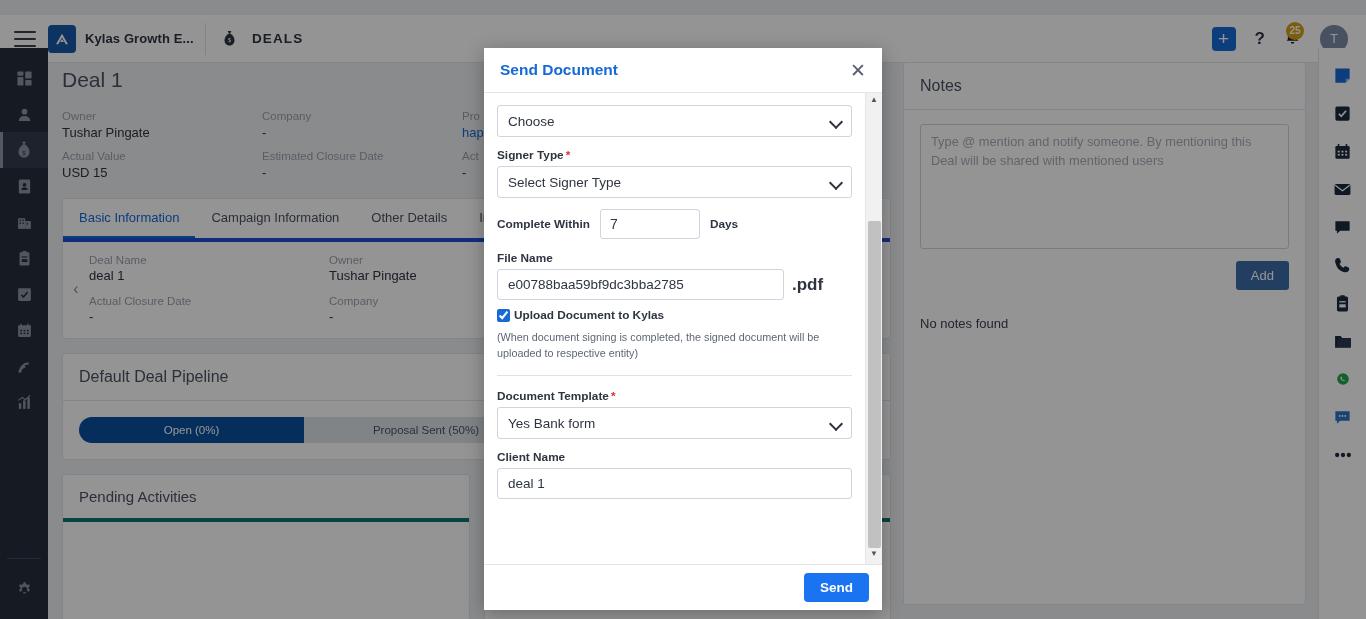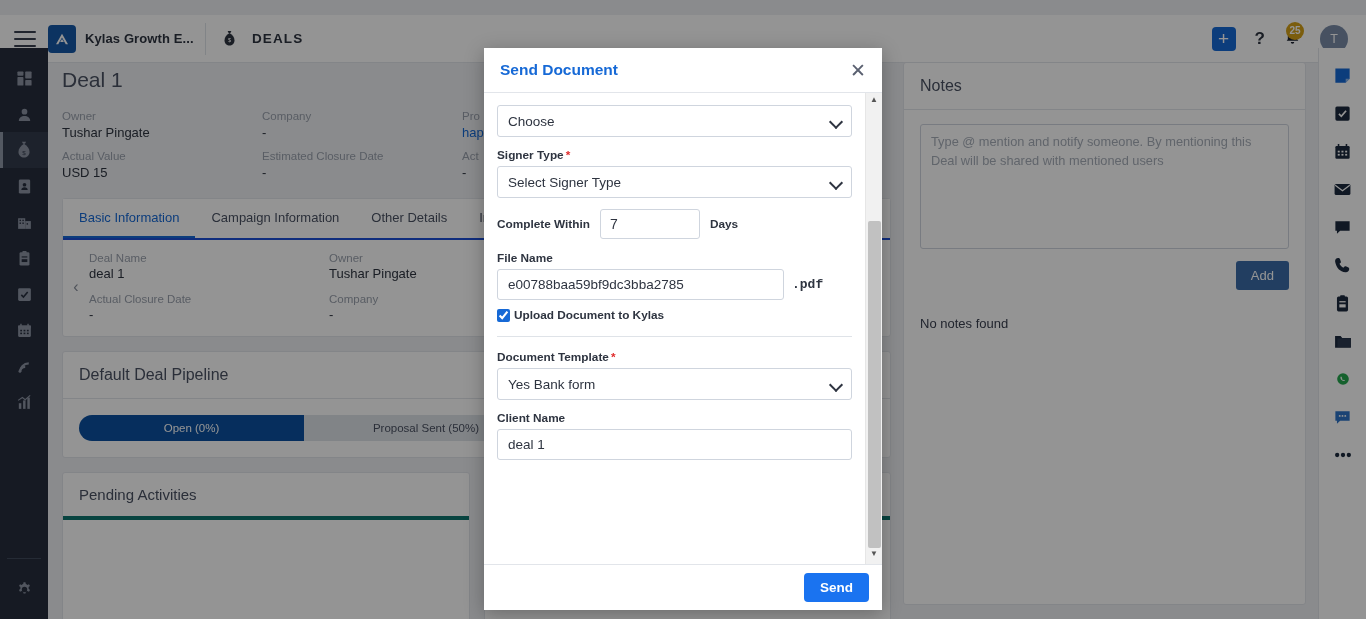--- a/index.html
+++ b/index.html
@@ -71,21 +71,21 @@
   .main { position: absolute; left: 48px; top: 48px; width: 1270px; height: 571px; overflow: hidden; }
   .content-col { position: absolute; left: 0; top: 0; width: 855px; height: 571px; padding: 14px 12px 0 14px; }
 
   .deal-title { font-size: 21px; color: #4a5263; margin: 6px 0 18px 0; font-weight: 400; }
   .kv-grid { display: grid; grid-template-columns: 200px 200px 200px; gap: 10px 0; margin-bottom: 18px; }
   .kv-label { font-size: 11.5px; color: #9aa1ad; margin-bottom: 3px; }
   .kv-value { font-size: 13px; color: #2e3440; }
   .kv-value.link { color: #1669d6; }
 
   .panel { background: #fff; border: 1px solid #e2e5ea; border-radius: 3px; }
-  .tabs-bar { display: flex; border-bottom: 2px solid #1d4ed8; background:#fff; }
+  .tabs-bar { display: flex; border-bottom: 4px solid #1d4ed8; background:#fff; }
   .tab { padding: 11px 16px; font-size: 13px; color: #4a5263; cursor: pointer; white-space: nowrap; }
   .tab.active { color: #1669d6; border-bottom: 2px solid #1669d6; }
   .tab-body { display: flex; padding: 12px 0 14px 0; position: relative; }
   .collapse-arrow { width: 26px; display:flex; align-items:center; justify-content:center;
                     color:#8a919d; font-size: 16px; cursor: pointer; }
   .detail-grid { display: grid; grid-template-columns: 240px 240px 240px; gap: 12px 0; flex: 1; }
   .d-label { font-size: 11.5px; color: #9aa1ad; margin-bottom: 2px; }
   .d-value { font-size: 13px; color: #2e3440; }
 
   .pipeline-panel { margin-top: 14px; }
@@ -159,21 +159,21 @@
   .inline-row { display: flex; align-items: center; gap: 10px; margin-bottom: 12px; }
   .inline-label { font-size: 11.8px; color: #2e3440; font-weight: 600; white-space: nowrap; }
   .num-input { width: 100px; height: 30px; border: 1px solid #cfd5de; border-radius: 3px;
                padding: 0 9px; font-size: 14px; color: #2e3440;
                font-family: "Liberation Sans", sans-serif; }
   .txt-input { height: 31px; border: 1px solid #cfd5de; border-radius: 3px;
                padding: 0 10px; font-size: 13.5px; color: #2e3440; width: 100%;
                font-family: "Liberation Sans", sans-serif; }
   .file-row { display: flex; align-items: center; gap: 8px; }
   .file-row .txt-input { width: 287px; }
-  .ext { font-size: 13px; color: #2e3440; font-weight: 600; font-family: Liberation Mono, monospace; }
+  .ext { font-size: 17px; color: #2e3440; font-weight: 600; }
   .chk-row { display: flex; align-items: center; gap: 4px; margin-top: 8px; }
   .chk { width: 13px; height: 13px; accent-color: #1669d6; margin: 0; cursor: pointer; }
   .chk-label { font-size: 11.8px; color: #2e3440; font-weight: 600; }
   .hint { font-size: 10.8px; color: #5f6773; line-height: 1.45; margin-top: 8px; }
   .divider { height: 1px; background: #dfe3e8; margin: 14px 0 13px 0; }
 </style>
 </head>
 <body>
 
 <div id="app">
@@ -528,20 +528,21 @@
         <div class="fld">
           <label class="flabel">File Name</label>
           <div class="file-row">
             <input class="txt-input" value="e00788baa59bf9dc3bba2785" style="">
             <span class="ext">.pdf</span>
           </div>
           <div class="chk-row">
             <input type="checkbox" class="chk" checked="" style="">
             <span class="chk-label">Upload Document to Kylas</span>
           </div>
+          <div class="hint">(When document signing is completed, the signed document will be uploaded to respective entity)</div>
         </div>
 
         <div class="divider"></div>
 
         <div class="fld">
           <label class="flabel">
             <span>Document Template</span><span class="req">*</span>
           </label>
           <div class="selwrap">
             <select class="fselect">

